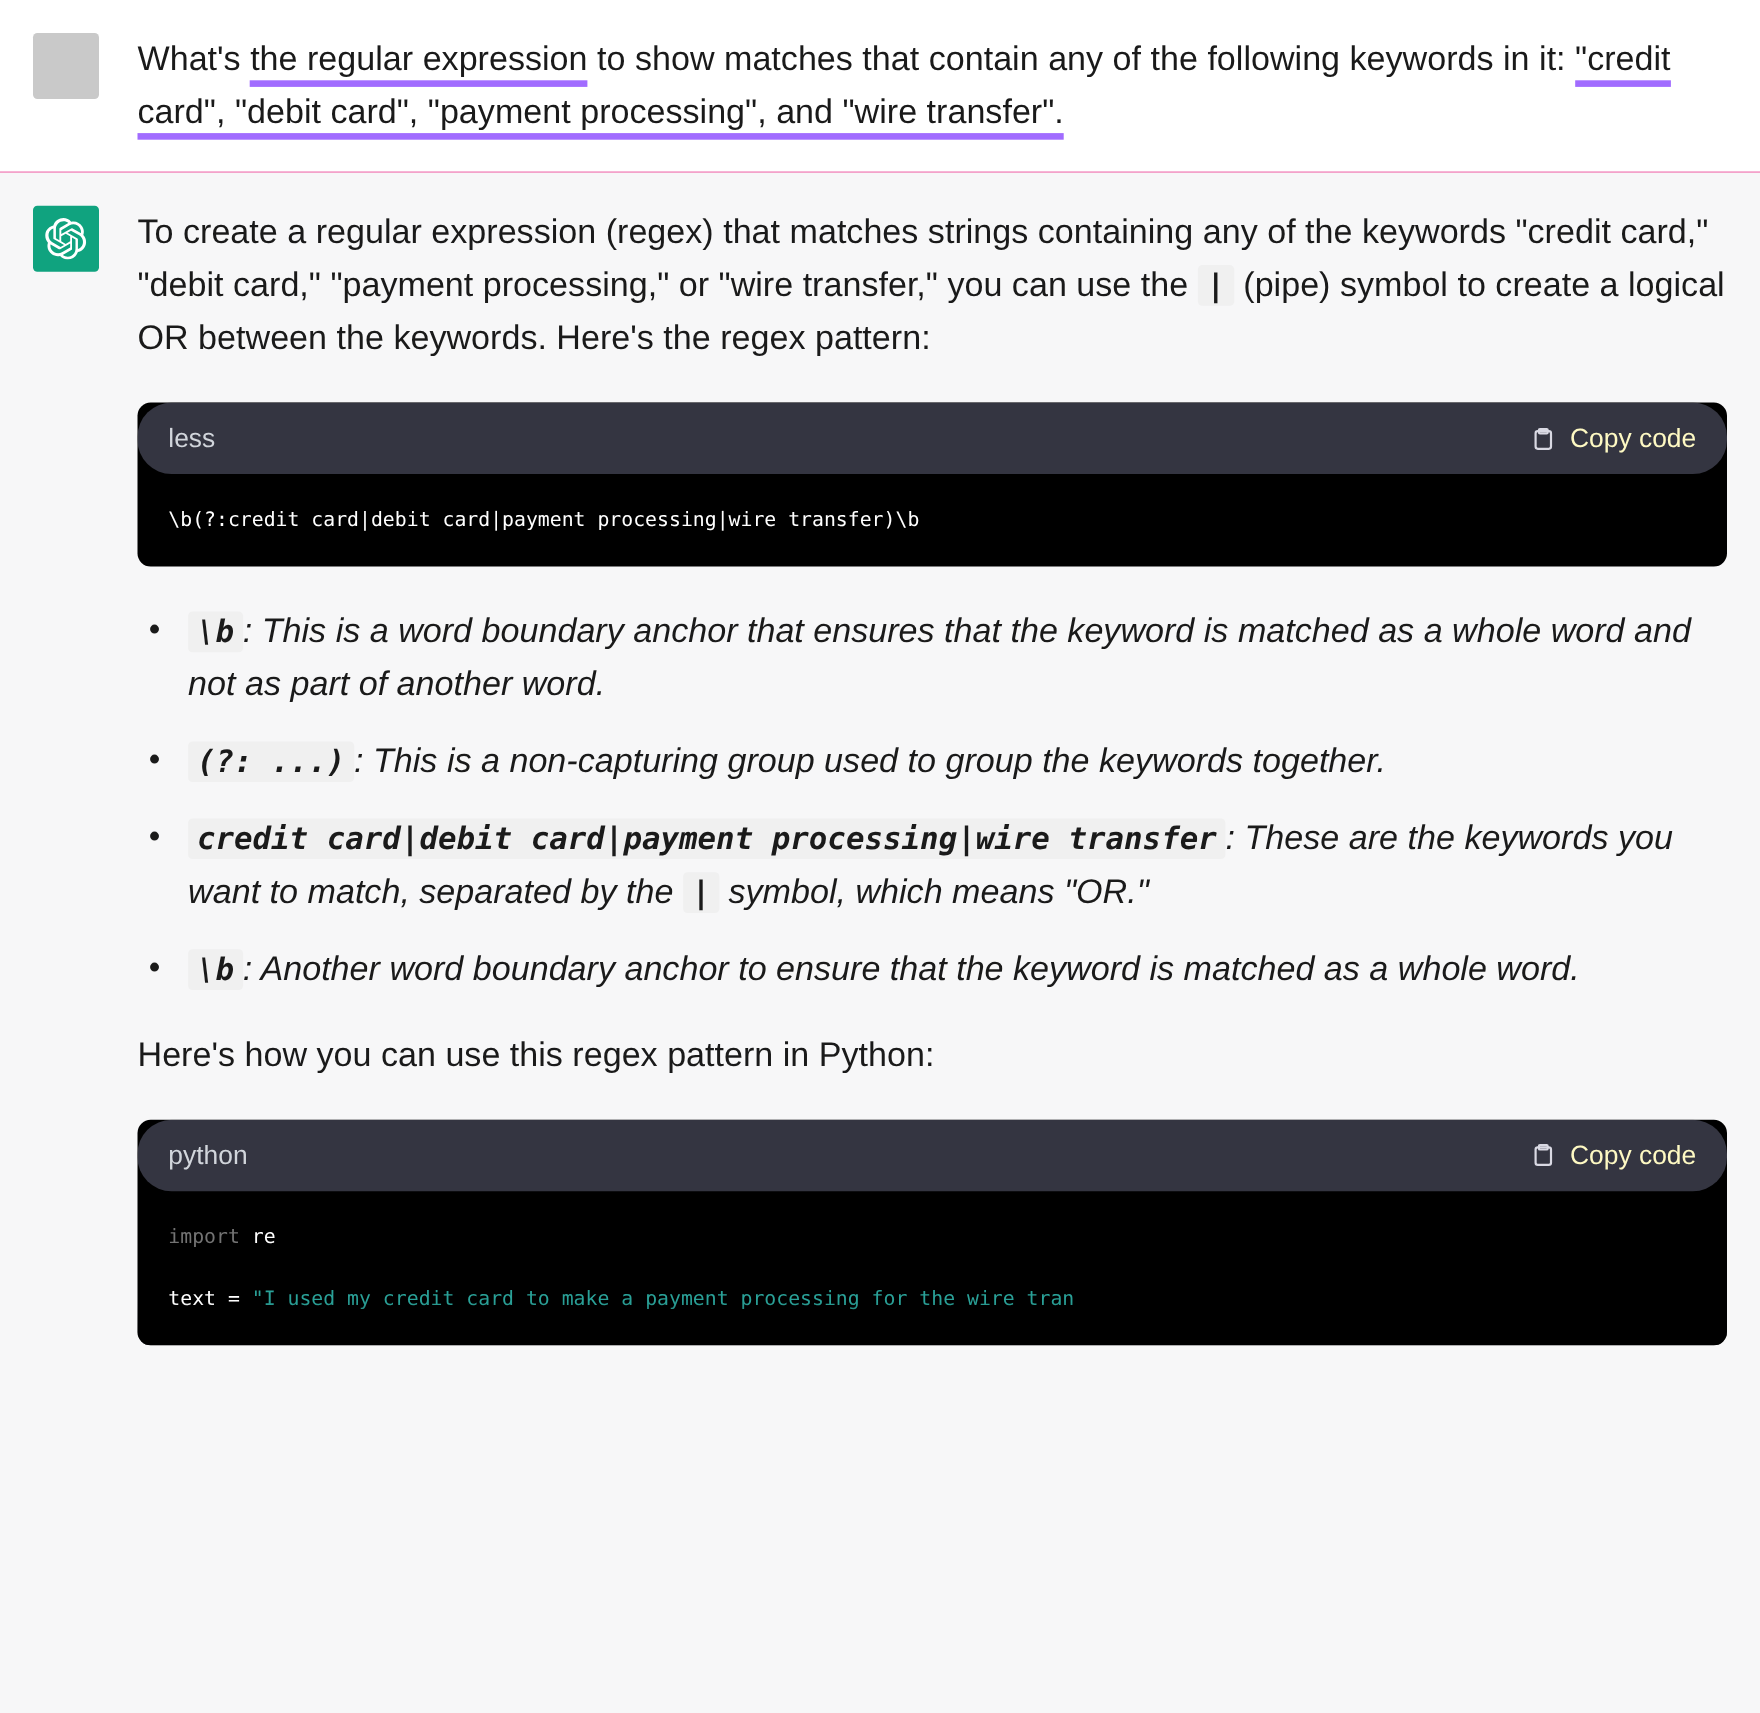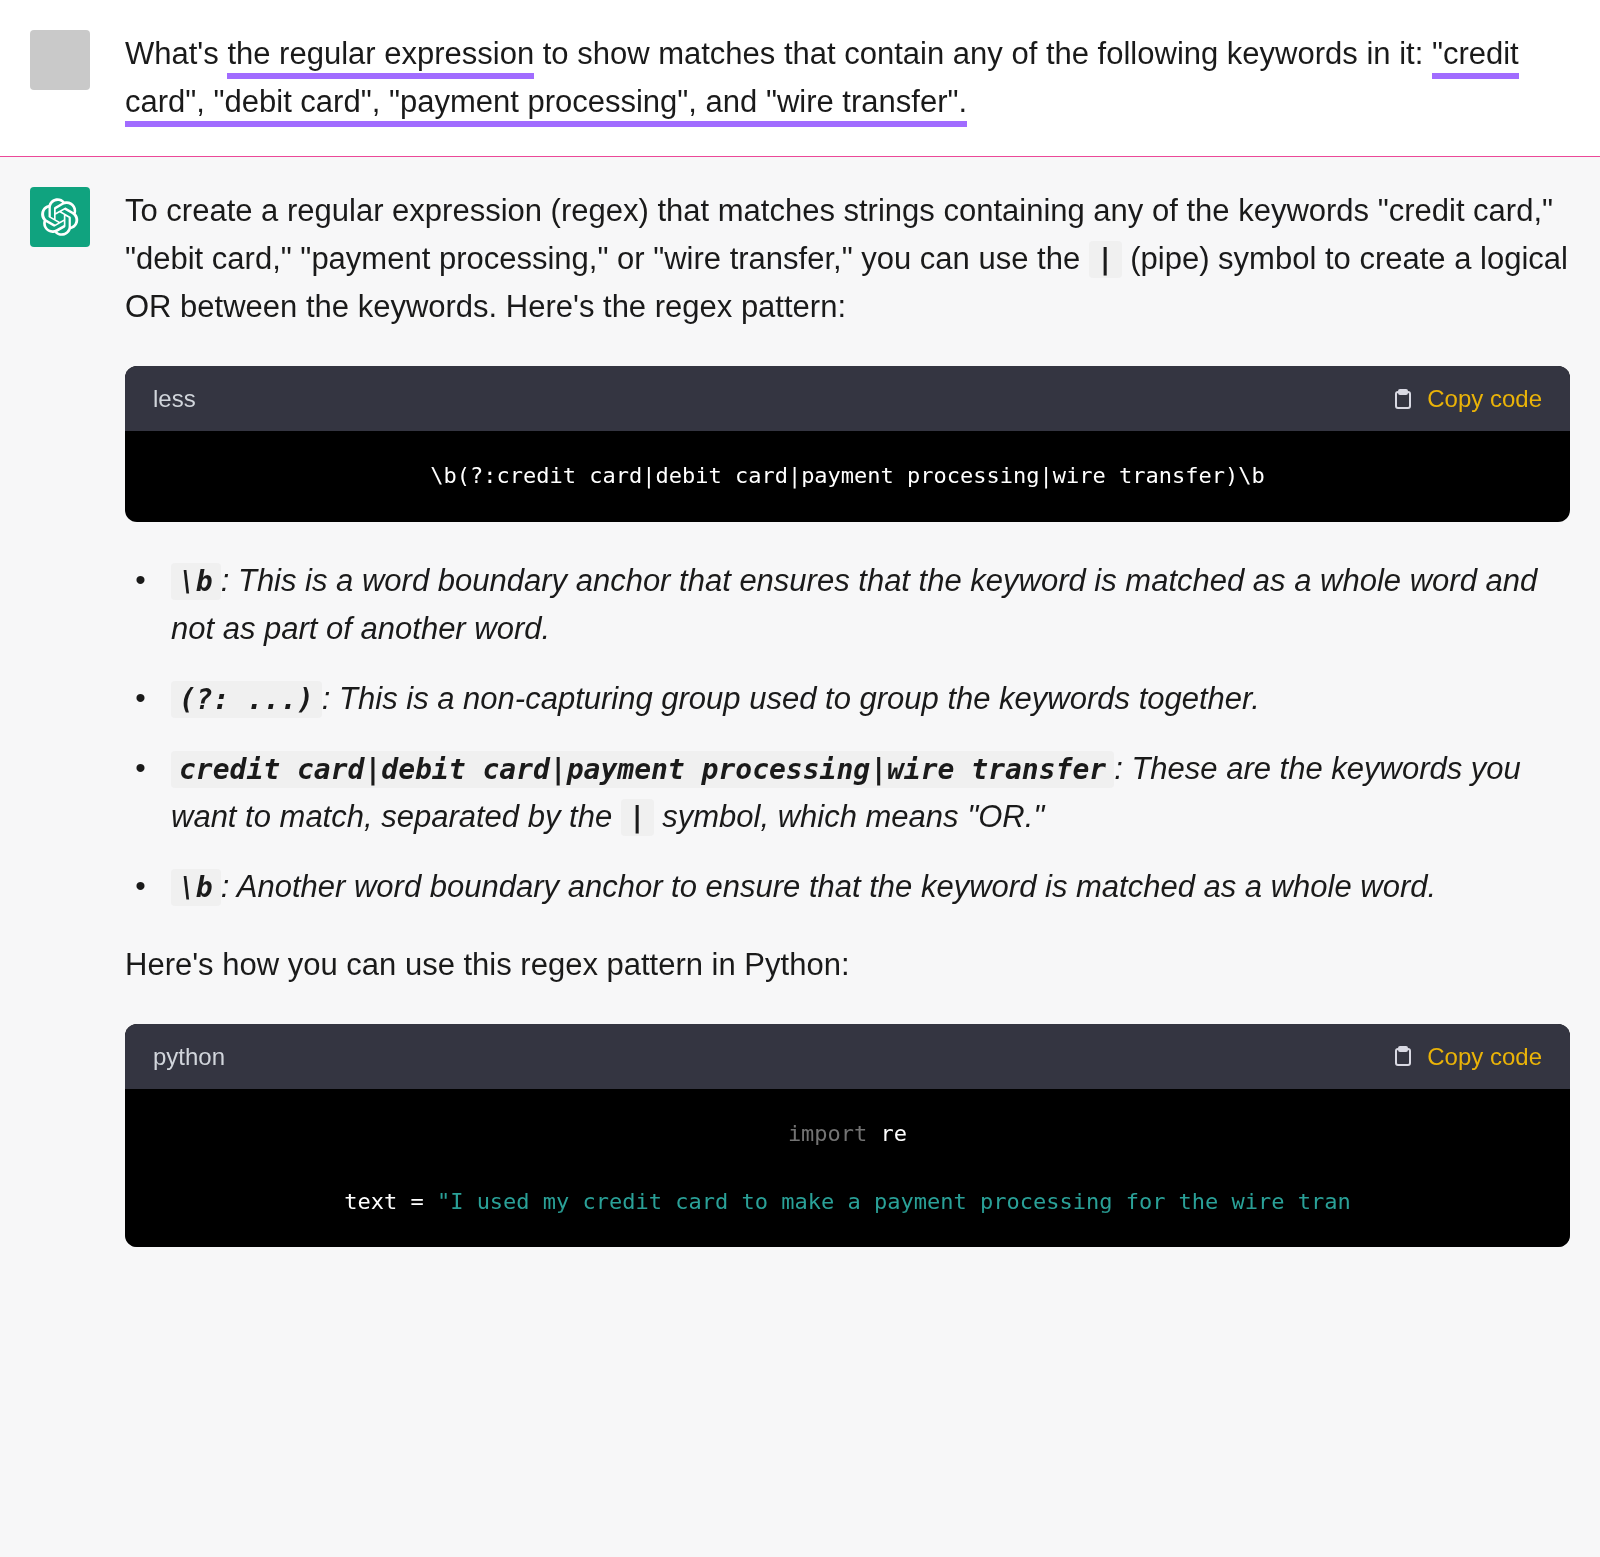--- a/index.html
+++ b/index.html
@@ -57,37 +57,37 @@
     background: #000000;
   }
   .code-header {
     background: #343541;
     color: #d1d5db;
     display: flex;
     justify-content: space-between;
     align-items: center;
     padding: 14px 28px;
     font-size: 24px;
+    border-radius: 31px;
   }
   .copy-btn {
     display: flex;
     align-items: center;
     gap: 12px;
     cursor: pointer;
-    color: #eab308;
+    color: #fef9c3;
   }
   .copy-btn svg { width: 24px; height: 24px; stroke: #d9d9e3; fill: none; stroke-width: 2; }
   .code-body {
     padding: 28px 28px;
     font-family: ui-monospace, "SFMono-Regular", Menlo, Consolas, monospace;
-    font-size: 22px;
+    font-size: 18px;
     color: #ffffff;
     white-space: pre;
     overflow-x: hidden;
-    text-align: center;
   }
   .para { margin-bottom: 32px; }
   ul.explain {
     list-style: none;
     padding-left: 28px;
     margin-bottom: 30px;
     font-style: italic;
   }
   ul.explain li {
     position: relative;

